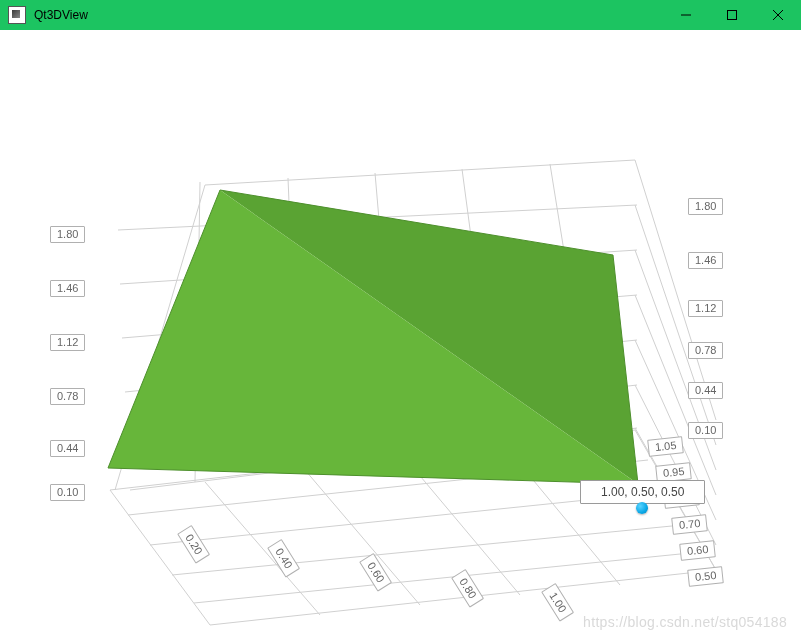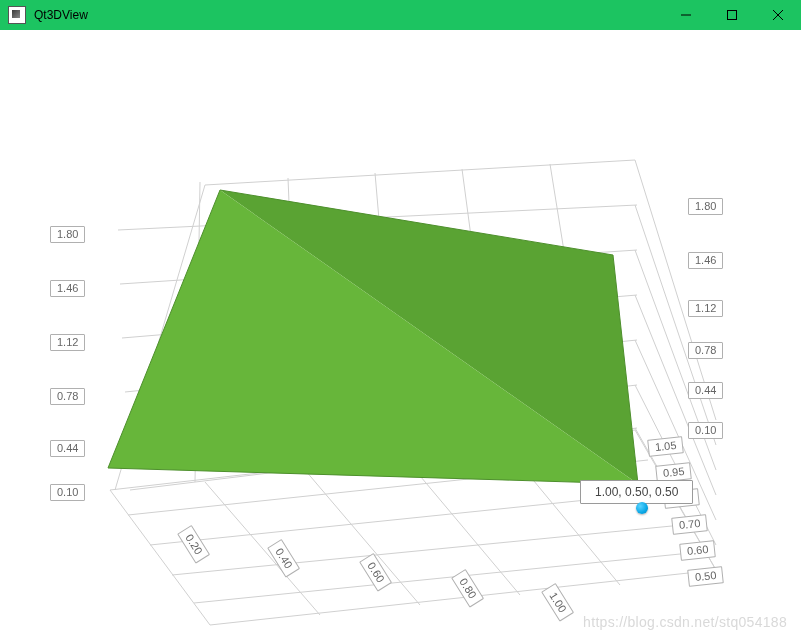--- a/index.html
+++ b/index.html
@@ -6,21 +6,21 @@
   .titlebar{height:30px;background:#1cc461;display:flex;align-items:center;padding:0 8px;position:relative}
   .app-icon{width:16px;height:16px;background:#fff;border:1px solid #555;margin-right:8px;position:relative}
   .app-icon::after{content:"";position:absolute;left:3px;top:3px;width:8px;height:8px;background:linear-gradient(135deg,#3a3a3a,#888)}
   .title{font-size:12px;color:#000}
   .win-controls{position:absolute;right:0;top:0;height:30px;display:flex}
   .win-btn{width:46px;height:30px;display:flex;align-items:center;justify-content:center;color:#000}
   .win-btn svg{width:10px;height:10px;stroke:#000;stroke-width:1;fill:none}
   .client{position:relative;width:801px;height:606px;background:#fff}
   .scene{position:absolute;left:0;top:0;width:801px;height:606px}
   .tick{position:absolute;background:#fff;border:1px solid #b0b0b0;font-size:11px;color:#666;padding:2px 6px;border-radius:1px;line-height:1;white-space:nowrap}
-  .tooltip{position:absolute;background:#fff;border:1px solid #9a9a9a;font-size:12px;color:#444;padding:4px 14px;border-radius:1px}
+  .tooltip{position:absolute;background:#fff;border:1px solid #9a9a9a;font-size:12px;color:#444;padding:4px 20px;border-radius:1px}
   .marker{position:absolute;width:12px;height:12px;border-radius:50%;background:radial-gradient(circle at 35% 35%,#5ad4ff,#0aa7e6 60%,#0684b9);box-shadow:0 1px 2px rgba(0,0,0,.3)}
   .watermark{position:absolute;right:14px;bottom:6px;font-size:14px;color:#d9d9d9;letter-spacing:.3px}
 </style>
 </head>
 <body>
 
 <div class="titlebar">
   <div class="app-icon"></div>
   <div class="title">Qt3DView</div>
   <div class="win-controls">

